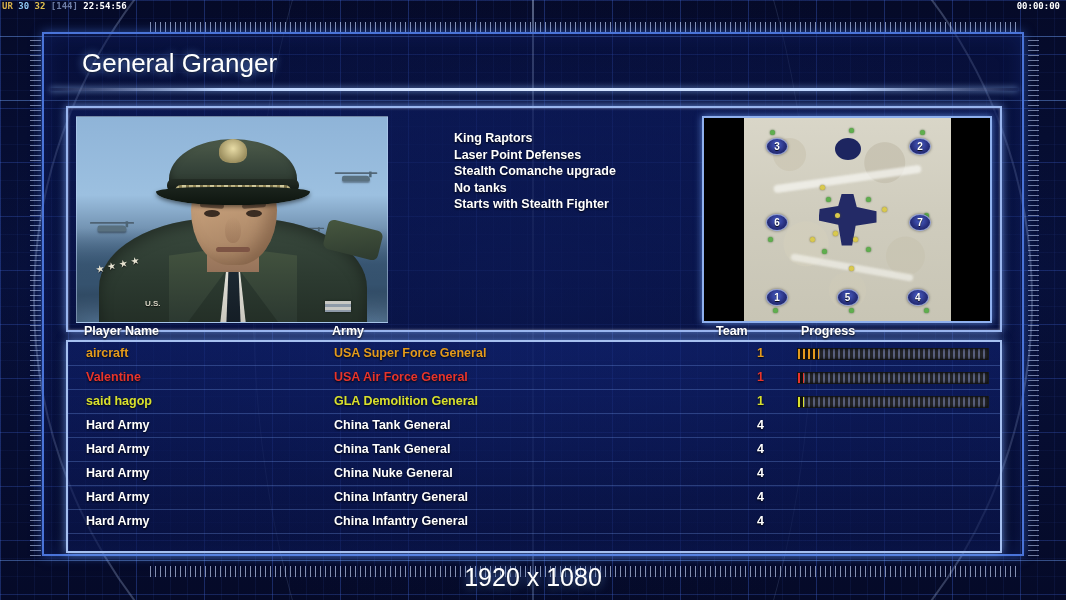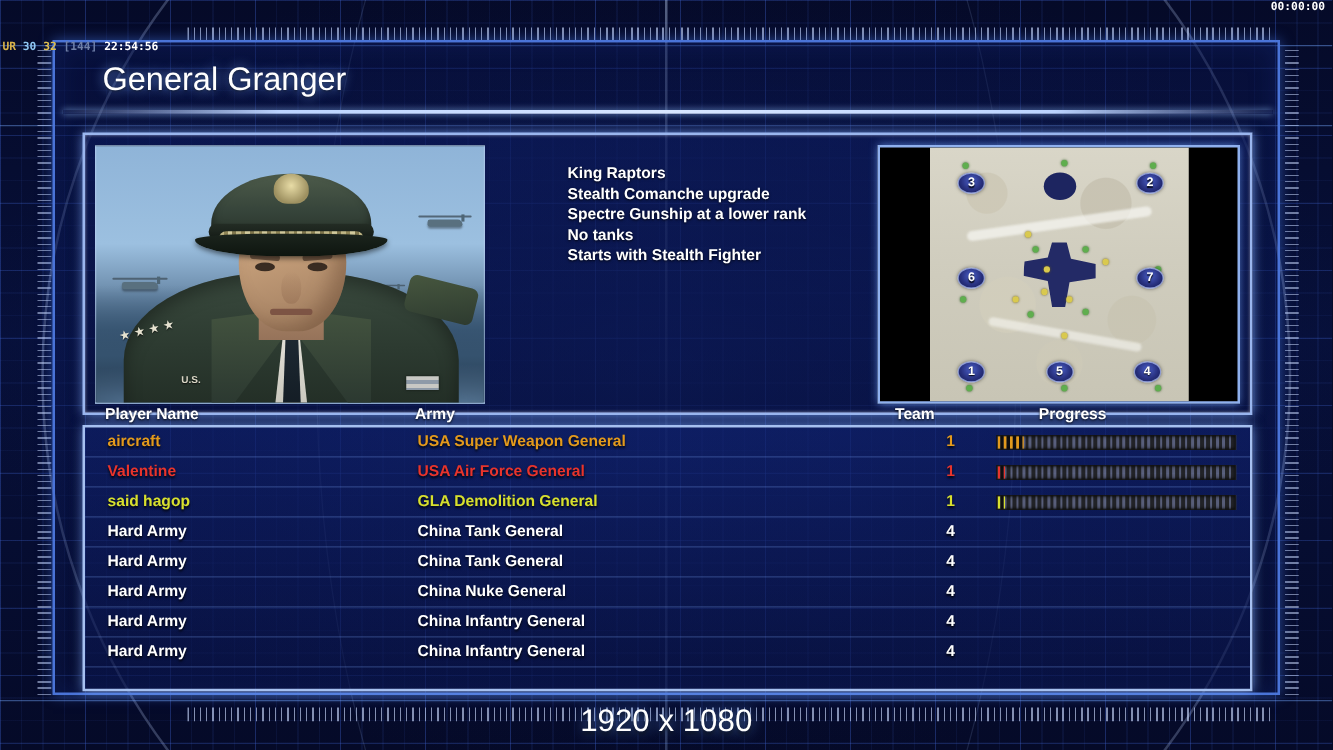--- a/index.html
+++ b/index.html
@@ -83,21 +83,21 @@
   }
 
   
   .topbar {
     position: absolute; left: 0; top: 0; width: 1066px; height: 13px;
     font-family: "DejaVu Sans Mono", monospace;
     font-size: 9px; font-weight: bold;
     letter-spacing: 0px;
     z-index: 40;
   }
-  .topbar .left { position: absolute; left: 2px; top: 1px; white-space: nowrap; margin-top: 32px; }
+  .topbar .left { position: absolute; left: 2px; top: 1px; white-space: nowrap; }
   .topbar .right { position: absolute; right: 6px; top: 1px; color: #ffffff; }
   .tb-ur   { color: #d8b24a; }
   .tb-n1   { color: #8fc7f2; }
   .tb-n2   { color: #e0c050; }
   .tb-br   { color: #6f7fa8; }
   .tb-time { color: #ffffff; }
 
   
   .frame {
     position: absolute;
@@ -422,21 +422,21 @@
     top: -16px;
     color: #ffffff;
     font-size: 12.5px;
     font-weight: bold;
     text-shadow: 0 1px 2px rgba(0,0,0,0.9);
     white-space: nowrap;
   }
   .hcell.c-name { left: 18px; }
   .hcell.c-army { left: 266px; }
   .hcell.c-team { left: 650px; }
-  .hcell.c-prog { left: 765px; }
+  .hcell.c-prog { left: 735px; }
 
   .row {
     position: relative;
     height: 24px;
     border-bottom: 1px solid rgba(120,160,240,0.30);
   }
   .row .cell {
     position: absolute;
     top: 4px;
     font-size: 12.5px;
@@ -543,22 +543,22 @@
         <div class="off-crest"></div>
         <div class="off-shoulder"></div>
         <div class="off-stars">★★★★</div>
         <div class="off-us">U.S.</div>
         <div class="off-ribbon"></div>
       </div>
     </div>
 
     <div class="perks">
       <div class="perk-line">King Raptors</div>
+      <div class="perk-line">Laser Point Defenses</div>
       <div class="perk-line">Stealth Comanche upgrade</div>
-      <div class="perk-line">Spectre Gunship at a lower rank</div>
       <div class="perk-line">No tanks</div>
       <div class="perk-line">Starts with Stealth Fighter</div>
     </div>
 
     <div class="minimap-wrap">
       <div class="minimap" id="minimap">
         <div class="mm-river"></div>
         <div class="mm-river2"></div>
         <div class="mm-lake"></div>
         <div class="mm-center"></div>
@@ -596,21 +596,21 @@
     <span class="hcell c-name">Player Name</span>
     <span class="hcell c-army">Army</span>
     <span class="hcell c-team">Team</span>
     <span class="hcell c-prog">Progress</span>
   </div>
 
   <div class="table-panel">
     <div id="rows">
         <div class="row">
           <span class="cell name" style="color: rgb(227, 154, 28);">aircraft</span>
-          <span class="cell army" style="color: rgb(227, 154, 28);">USA Super Weapon General</span>
+          <span class="cell army" style="color: rgb(227, 154, 28);">USA Super Force General</span>
           <span class="cell team" style="color: rgb(227, 154, 28);">1</span>
           <div class="progress">
             <div class="fill" style="width: 11%; background-image: repeating-linear-gradient(90deg, rgb(227, 154, 28) 0px, rgb(227, 154, 28) 2px, rgba(0, 0, 0, 0.55) 2px, rgba(0, 0, 0, 0.55) 5px);"></div>
           </div>
         </div>
         <div class="row">
           <span class="cell name" style="color: rgb(232, 52, 44);">Valentine</span>
           <span class="cell army" style="color: rgb(232, 52, 44);">USA Air Force General</span>
           <span class="cell team" style="color: rgb(232, 52, 44);">1</span>
           <div class="progress">

